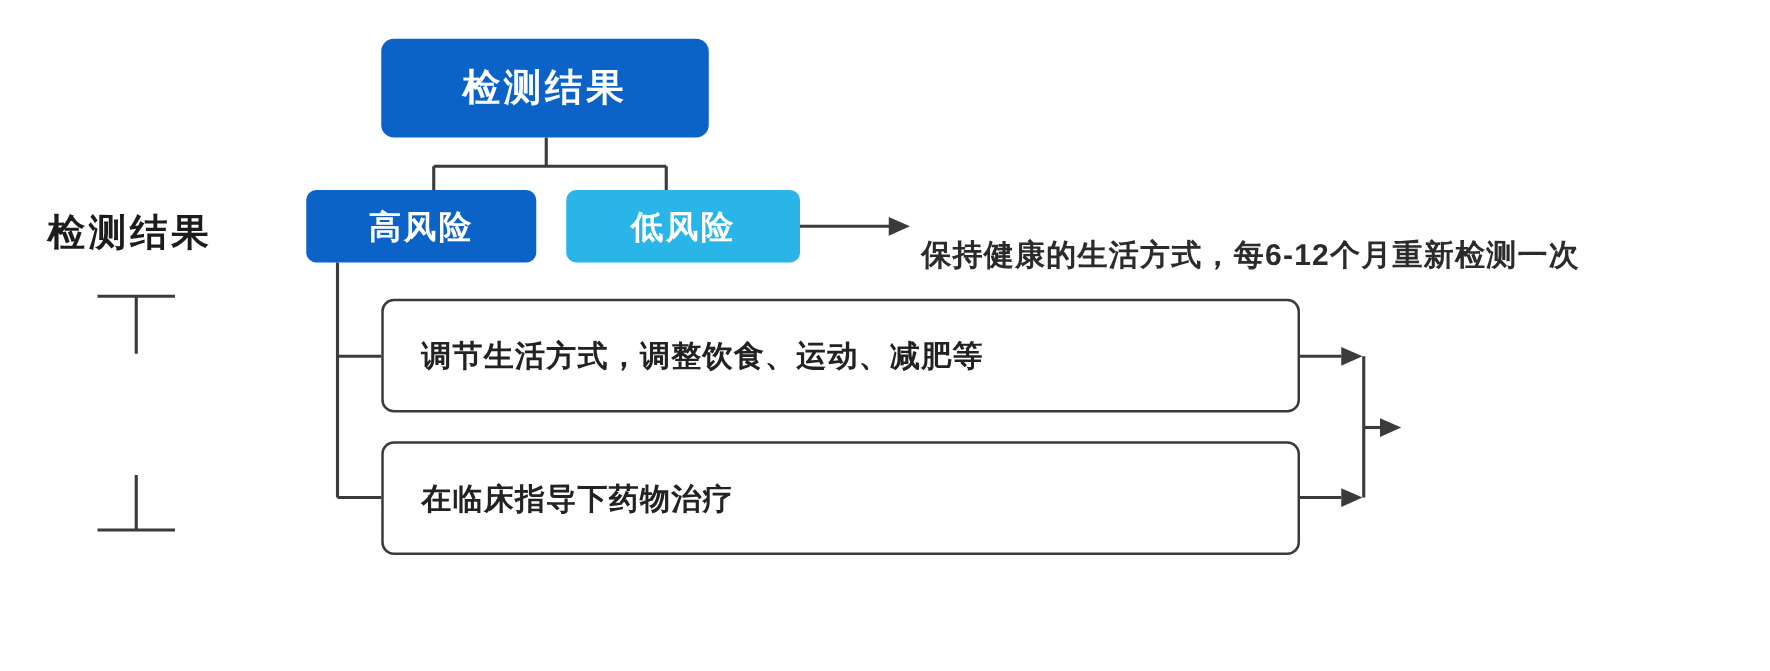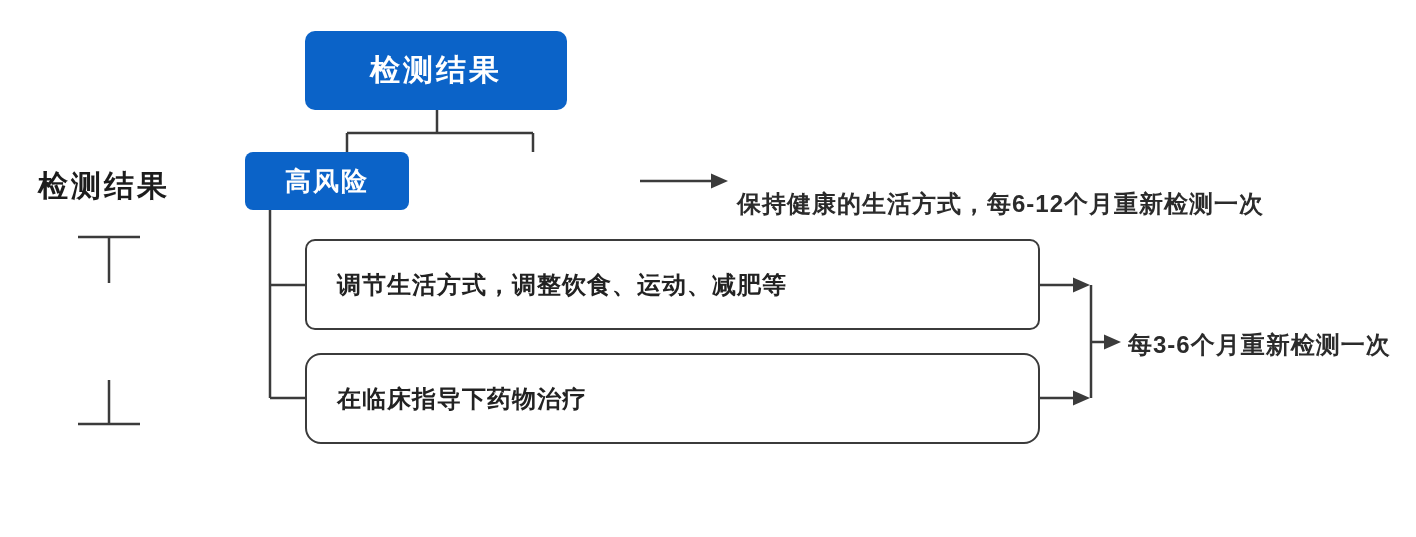--- a/index.html
+++ b/index.html
@@ -39,41 +39,41 @@
     font-size: 30px;
     letter-spacing: 3px;
   }
   .risk-box {
     top: 152px;
     height: 58px;
     border-radius: 8px;
     font-size: 26px;
     letter-spacing: 2px;
   }
-  .risk-high { left: 245px; width: 164px; background: #0B63C8; }
+  .risk-high { left: 245px; width: 184px; background: #0B63C8; }
   .risk-low  { left: 453px; width: 187px; background: #29B5E8; }
   .treat-box {
     position: absolute;
     left: 305px;
     width: 735px;
     height: 91px;
     box-sizing: border-box;
     background: #ffffff;
     border: 2.5px solid #3b3b3b;
     border-radius: 10px;
     display: flex;
     align-items: center;
     padding-left: 30px;
     font-size: 24px;
     font-weight: 700;
     color: #222222;
     letter-spacing: 1px;
   }
   .treat-1 { top: 239px; text-align: right; }
-  .treat-2 { top: 353px; border-radius: 16px; }
+  .treat-2 { top: 353px; }
   .row-label {
     position: absolute;
     left: 38px;
     font-size: 30px;
     font-weight: 700;
     color: #1c1c1c;
     letter-spacing: 3px;
     white-space: nowrap;
   }
   .row-label-results  { top: 166px; }
@@ -139,22 +139,22 @@
       <path d="M109,380 V424"></path>
       <path d="M78,424 H140"></path>
     </g>
   </svg>
 
   <div class="row-label row-label-results">检测结果</div>
 
   <div class="node root-box">检测结果</div>
 
   <div class="node risk-box risk-high">高风险</div>
+  <div class="node risk-box risk-low">低风险</div>
 
   <div class="note note-lowrisk">保持健康的生活方式，每6-12个月重新检测一次</div>
 
   <div class="treat-box treat-1">调节生活方式，调整饮食、运动、减肥等</div>
   <div class="treat-box treat-2">在临床指导下药物治疗</div>
 
-  <div class="note note-followup">每3-6个月重新检测一次</div>
 
 
 </div>
 
 </body></html>

